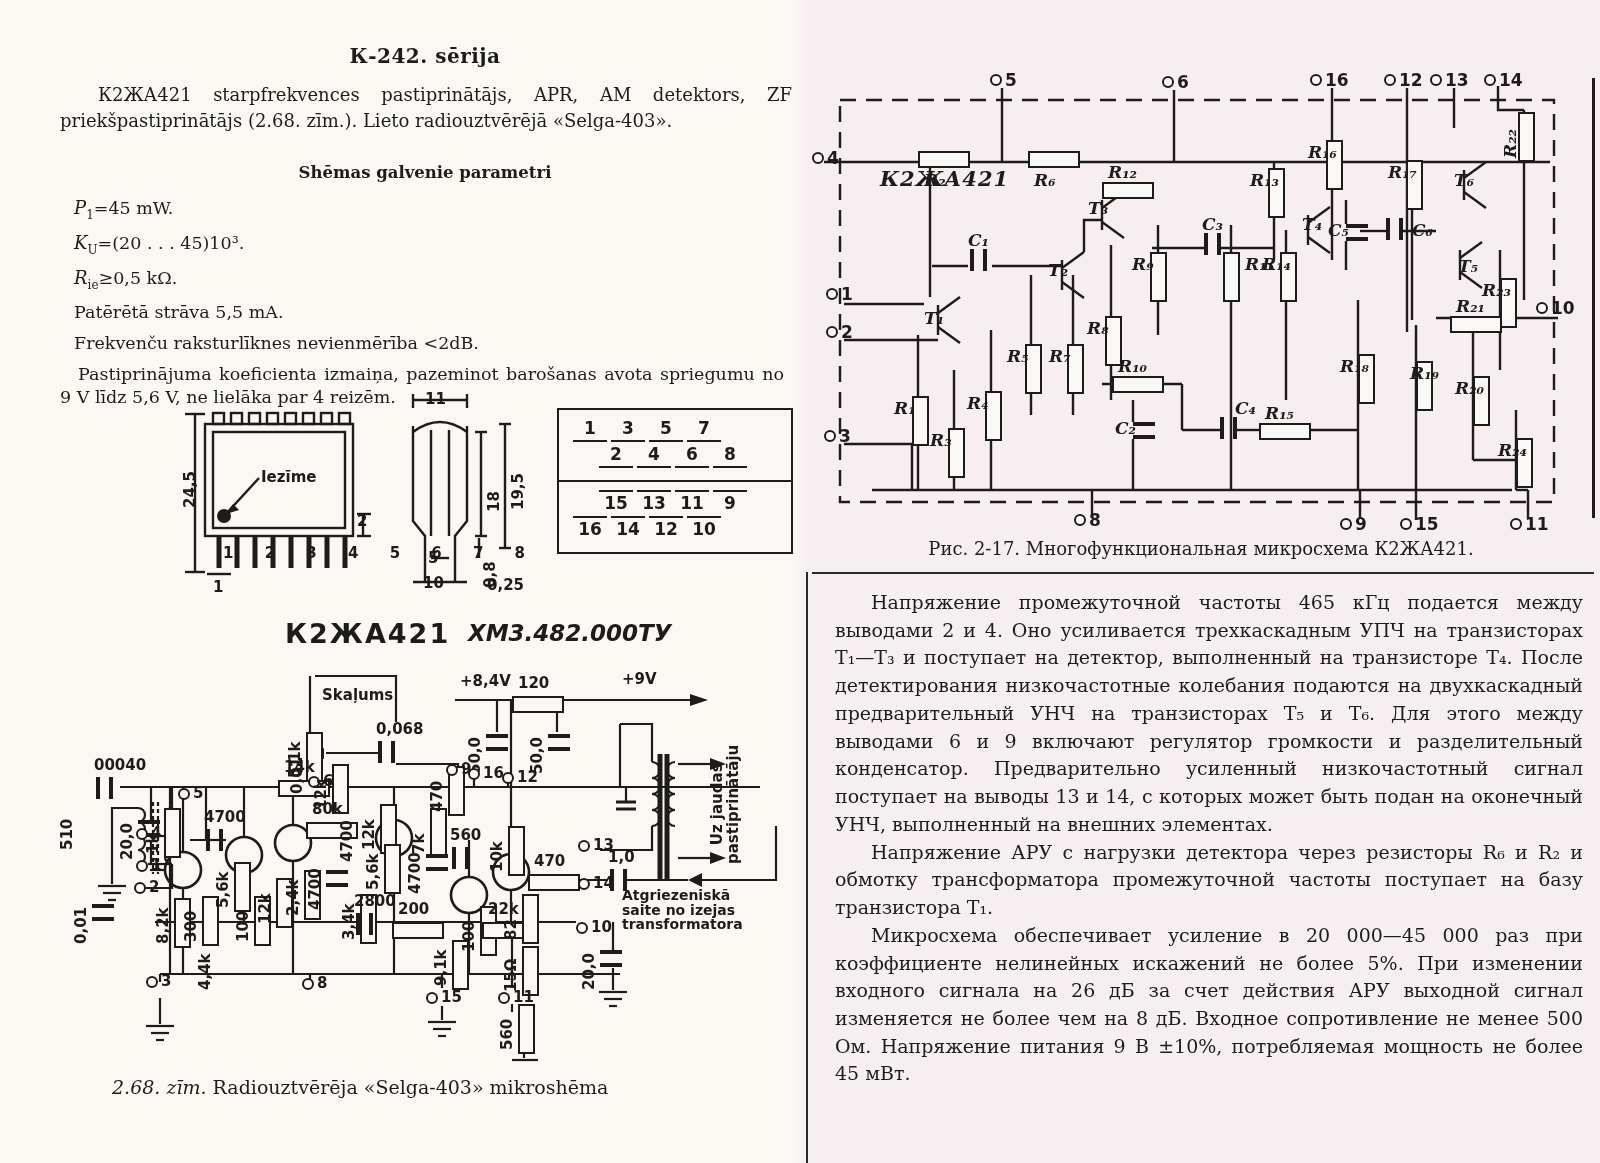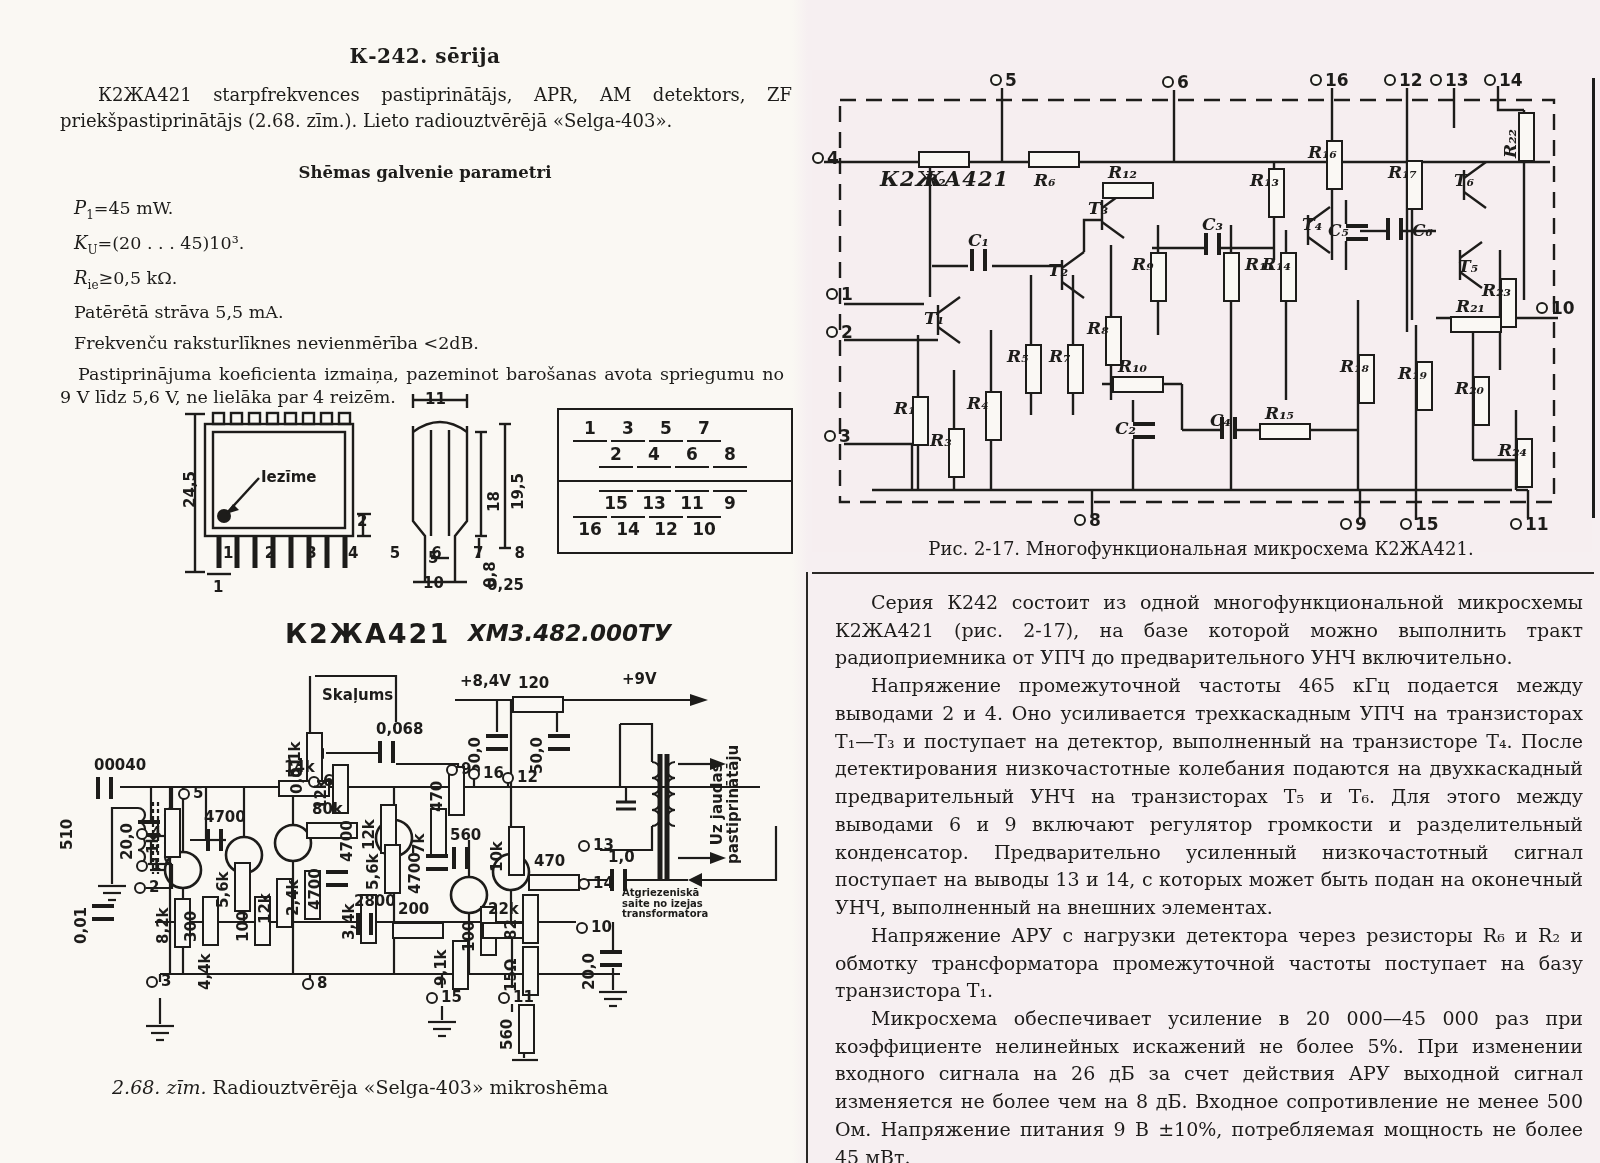--- a/index.html
+++ b/index.html
@@ -35,21 +35,21 @@
   .ru-text p{margin:0;text-indent:36px;}
 
   
   .schem{background:transparent;}
   .schem svg{position:absolute;left:0;top:0;}
   .slabel{position:absolute;font:700 15px "DejaVu Sans", sans-serif;
           white-space:pre;line-height:1.05;z-index:3;}
   .slabel.vert{transform-origin:0 0;transform:rotate(-90deg) translateX(-44px);}
   .slabel.vert2{transform-origin:0 0;transform:rotate(-90deg) translateX(-122px);
                 text-align:center;}
-  .slabel.ml{font-size:10px;}
+  .slabel.ml{font-size:14px;}
   .slabel.pin{display:flex;align-items:center;gap:3px;font-size:15px;}
   .ring{width:8px;height:8px;border:2px solid #1d1c1a;border-radius:50%;
         background:#fbf9f5;display:inline-block;}
   .glyph{position:absolute;z-index:2;}
   .g-r{border:2.4px solid #1d1c1a;background:#faf8f4;}
   .g-cv{background:linear-gradient(#1d1c1a 0 4px,transparent 4px 13px,#1d1c1a 13px 17px);}
   .g-ch{background:linear-gradient(90deg,#1d1c1a 0 4px,transparent 4px 13px,#1d1c1a 13px 17px);}
   #schem1{left:60px;top:612px;width:722px;height:456px;}
   .schem1-title{left:225px;top:6px;font:700 27px "DejaVu Sans",sans-serif;
                 letter-spacing:2px;position:absolute;z-index:3;}
@@ -532,27 +532,27 @@
       <span class="slabel" style="left: 195px; top: 276px;"><span>R₅</span></span>
       <div class="glyph g-r" style="left: 255px; top: 274px; width: 13px; height: 46px;"></div>
       <span class="slabel" style="left: 237px; top: 276px;"><span>R₇</span></span>
       <div class="glyph g-r" style="left: 293px; top: 246px; width: 13px; height: 46px;"></div>
       <span class="slabel" style="left: 275px; top: 248px;"><span>R₈</span></span>
       <div class="glyph g-r" style="left: 300px; top: 306px; width: 48px; height: 13px;"></div>
       <span class="slabel" style="left: 306px; top: 286px;"><span>R₁₀</span></span>
       <div class="glyph g-cv" style="left: 321px; top: 352px; width: 22px; height: 17px;"></div>
       <span class="slabel" style="left: 303px; top: 348px;"><span>C₂</span></span>
       <div class="glyph g-ch" style="left: 408px; top: 347px; width: 17px; height: 22px;"></div>
-      <span class="slabel" style="left: 398px; top: 328px; margin-top: 12px;"><span>C₄</span></span>
+      <span class="slabel" style="left: 423px; top: 328px;"><span>C₄</span></span>
       <div class="glyph g-r" style="left: 447px; top: 353px; width: 48px; height: 13px;"></div>
       <span class="slabel" style="left: 453px; top: 333px;"><span>R₁₅</span></span>
       <div class="glyph g-r" style="left: 546px; top: 284px; width: 13px; height: 46px;"></div>
       <span class="slabel" style="left: 528px; top: 286px;"><span>R₁₈</span></span>
       <div class="glyph g-r" style="left: 604px; top: 291px; width: 13px; height: 46px;"></div>
-      <span class="slabel" style="left: 586px; top: 293px;"><span>R₁₉</span></span>
+      <span class="slabel" style="left: 598px; top: 293px;"><span>R₁₉</span></span>
       <div class="glyph g-r" style="left: 661px; top: 306px; width: 13px; height: 46px;"></div>
       <span class="slabel" style="left: 643px; top: 308px;"><span>R₂₀</span></span>
       <div class="glyph g-r" style="left: 704px; top: 368px; width: 13px; height: 46px;"></div>
       <span class="slabel" style="left: 686px; top: 370px;"><span>R₂₄</span></span>
       <span class="slabel pin" style="left: 0px; top: 78px;"><span class="ring"></span><span>4</span></span>
       <span class="slabel pin" style="left: 178px; top: 0px;"><span class="ring"></span><span>5</span></span>
       <span class="slabel pin" style="left: 350px; top: 2px;"><span class="ring"></span><span>6</span></span>
       <span class="slabel pin" style="left: 498px; top: 0px;"><span class="ring"></span><span>16</span></span>
       <span class="slabel pin" style="left: 572px; top: 0px;"><span class="ring"></span><span>12</span></span>
       <span class="slabel pin" style="left: 618px; top: 0px;"><span class="ring"></span><span>13</span></span>
@@ -569,18 +569,17 @@
 
   <div class="lay cap-right">
     <span>Рис. 2-17.</span><span> Многофункциональная микросхема К2ЖА421.</span>
   </div>
 
   <div class="lay hr-right"></div>
   <div class="lay vline-mid"></div>
   <div class="lay vline-edge"></div>
 
   <div class="lay ru-text" id="ru-text">
-      <p>Серия К242 состоит из одной многофункциональной микросхемы К2ЖА421 (рис. 2-17), на базе которой можно выполнить тракт радиоприемника от УПЧ до предварительного УНЧ включительно.</p>
       <p>Напряжение промежуточной частоты 465 кГц подается между выводами 2 и 4. Оно усиливается трехкаскадным УПЧ на транзисторах Т₁—Т₃ и поступает на детектор, выполненный на транзисторе Т₄. После детектирования низкочастотные колебания подаются на двухкаскадный предварительный УНЧ на транзисторах Т₅ и Т₆. Для этого между выводами 6 и 9 включают регулятор громкости и разделительный конденсатор. Предварительно усиленный низкочастотный сигнал поступает на выводы 13 и 14, с которых может быть подан на оконечный УНЧ, выполненный на внешних элементах.</p>
       <p>Напряжение АРУ с нагрузки детектора через резисторы R₆ и R₂ и обмотку трансформатора промежуточной частоты поступает на базу транзистора Т₁.</p>
       <p>Микросхема обеспечивает усиление в 20 000—45 000 раз при коэффициенте нелинейных искажений не более 5%. При изменении входного сигнала на 26 дБ за счет действия АРУ выходной сигнал изменяется не более чем на 8 дБ. Входное сопротивление не менее 500 Ом. Напряжение питания 9 В ±10%, потребляемая мощность не более 45 мВт.</p>
     </div>
 </div>
 
 </body></html>

